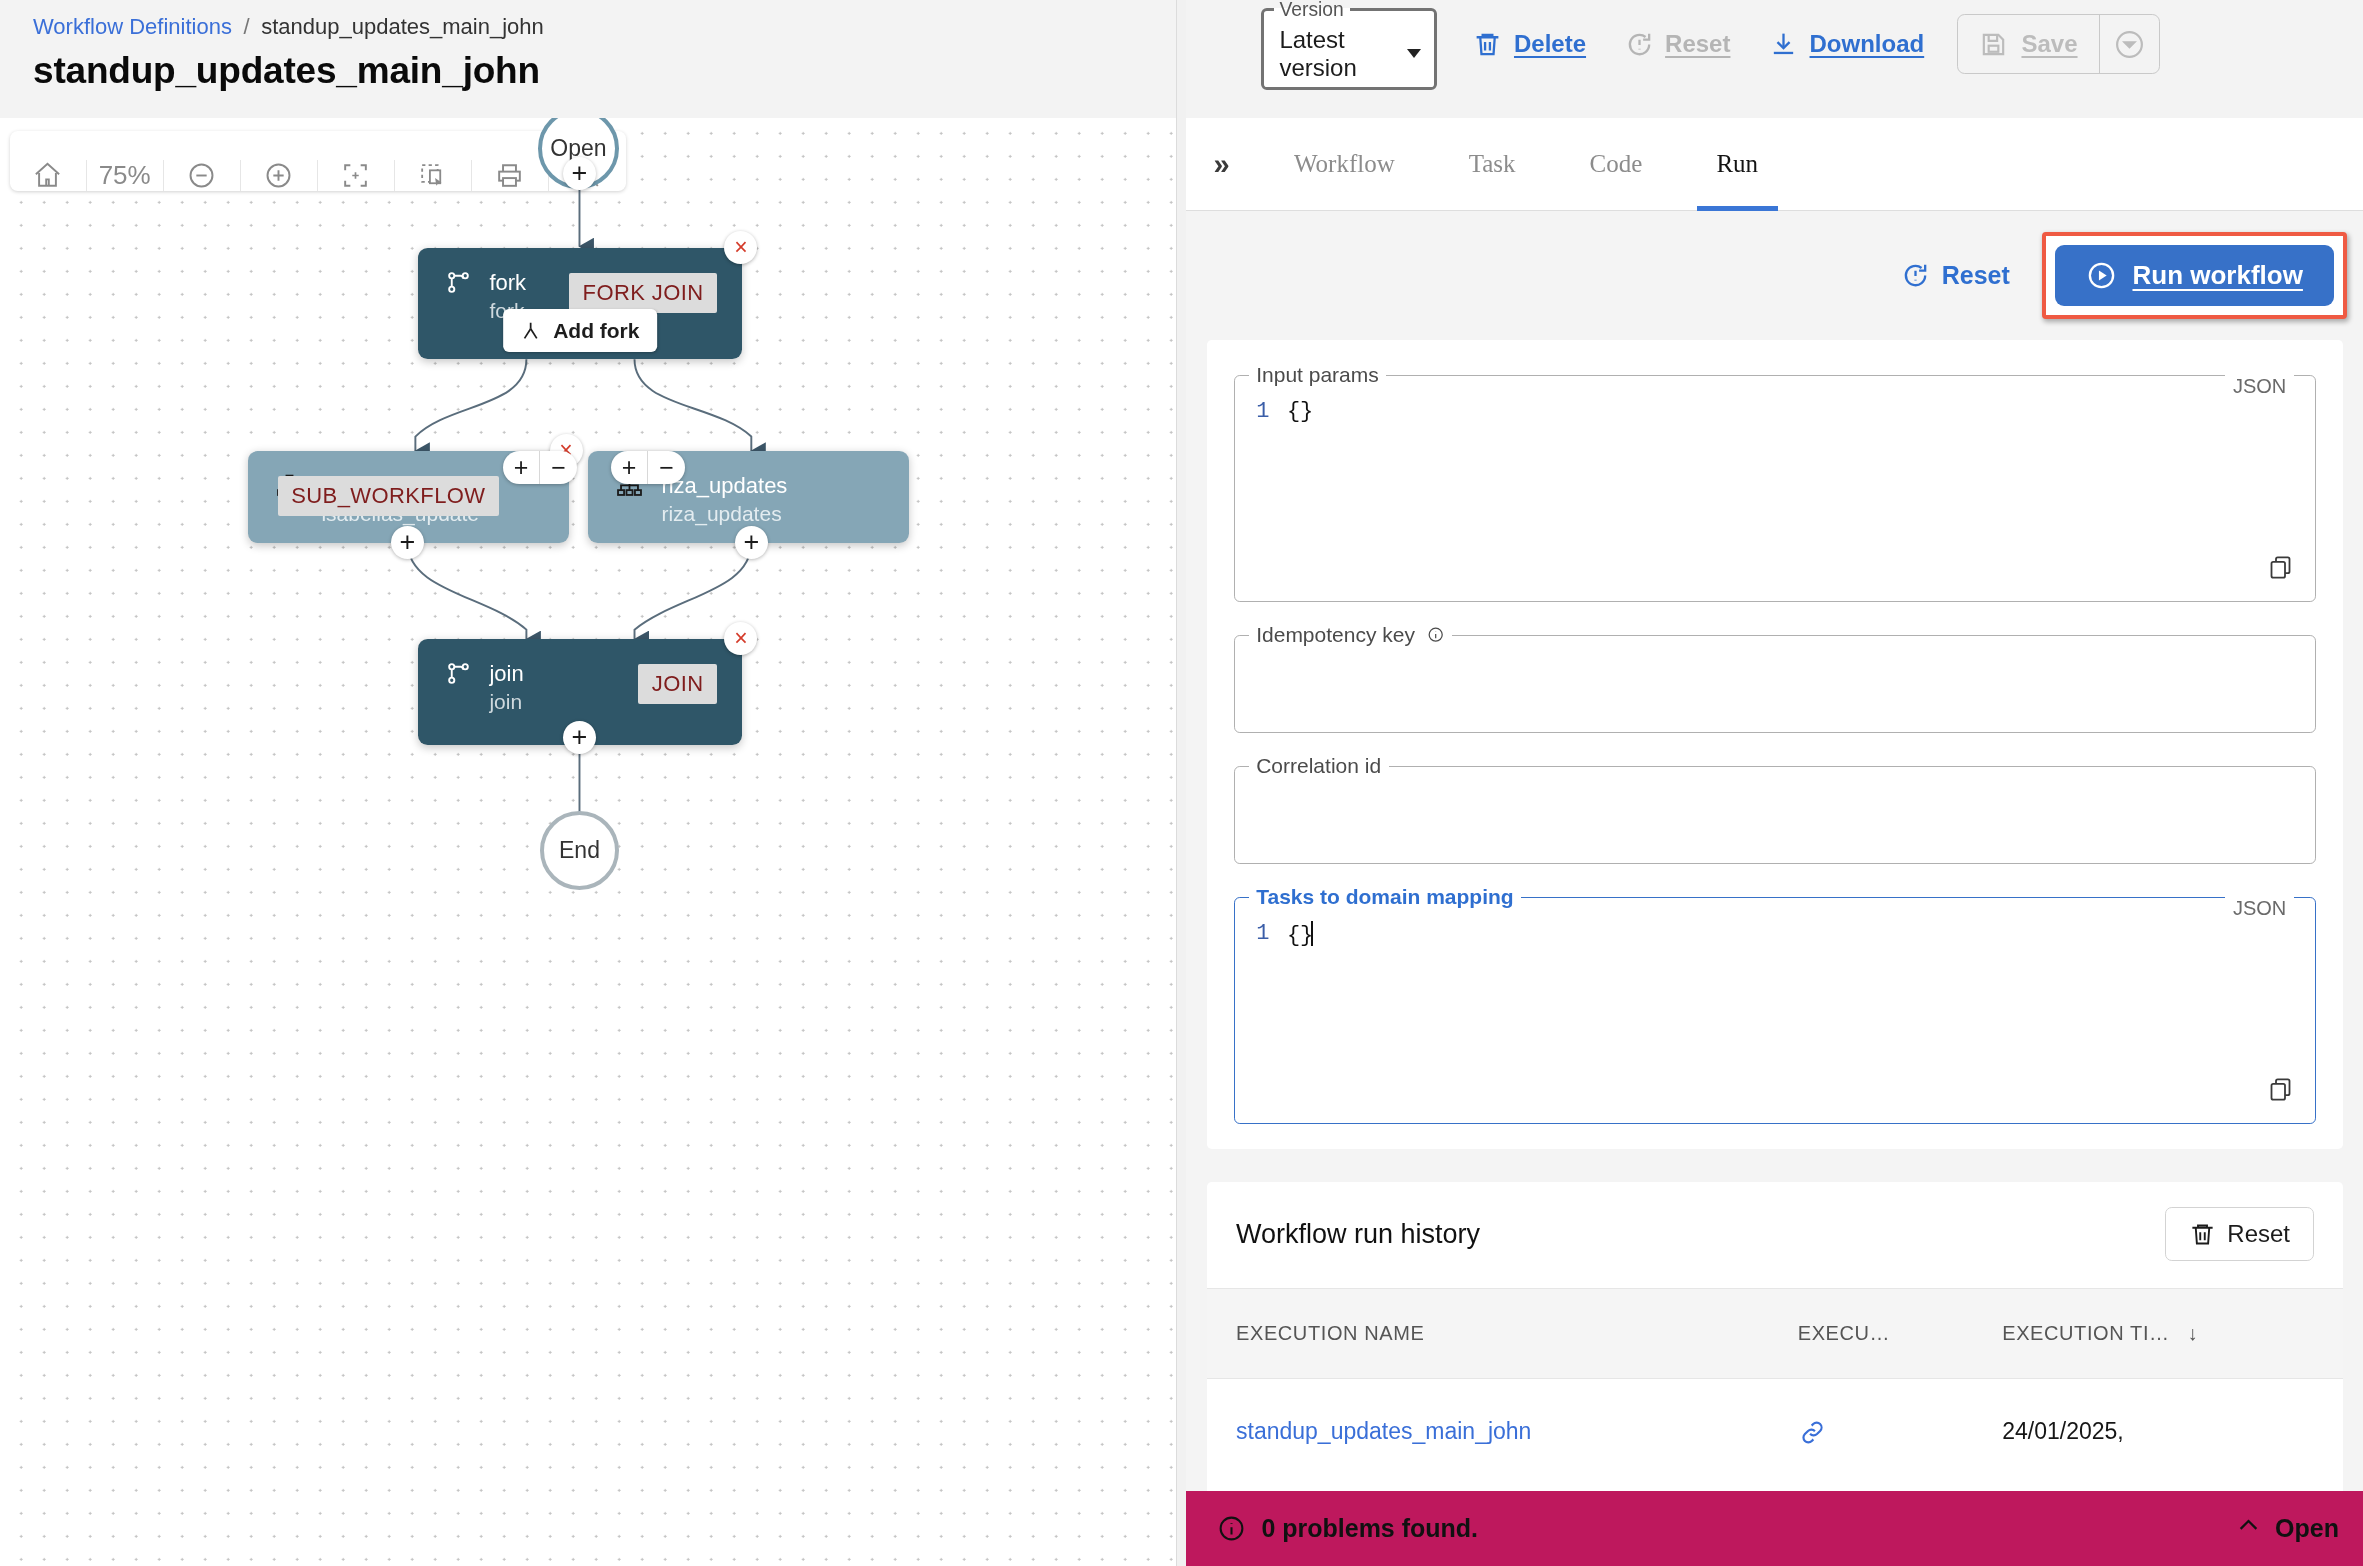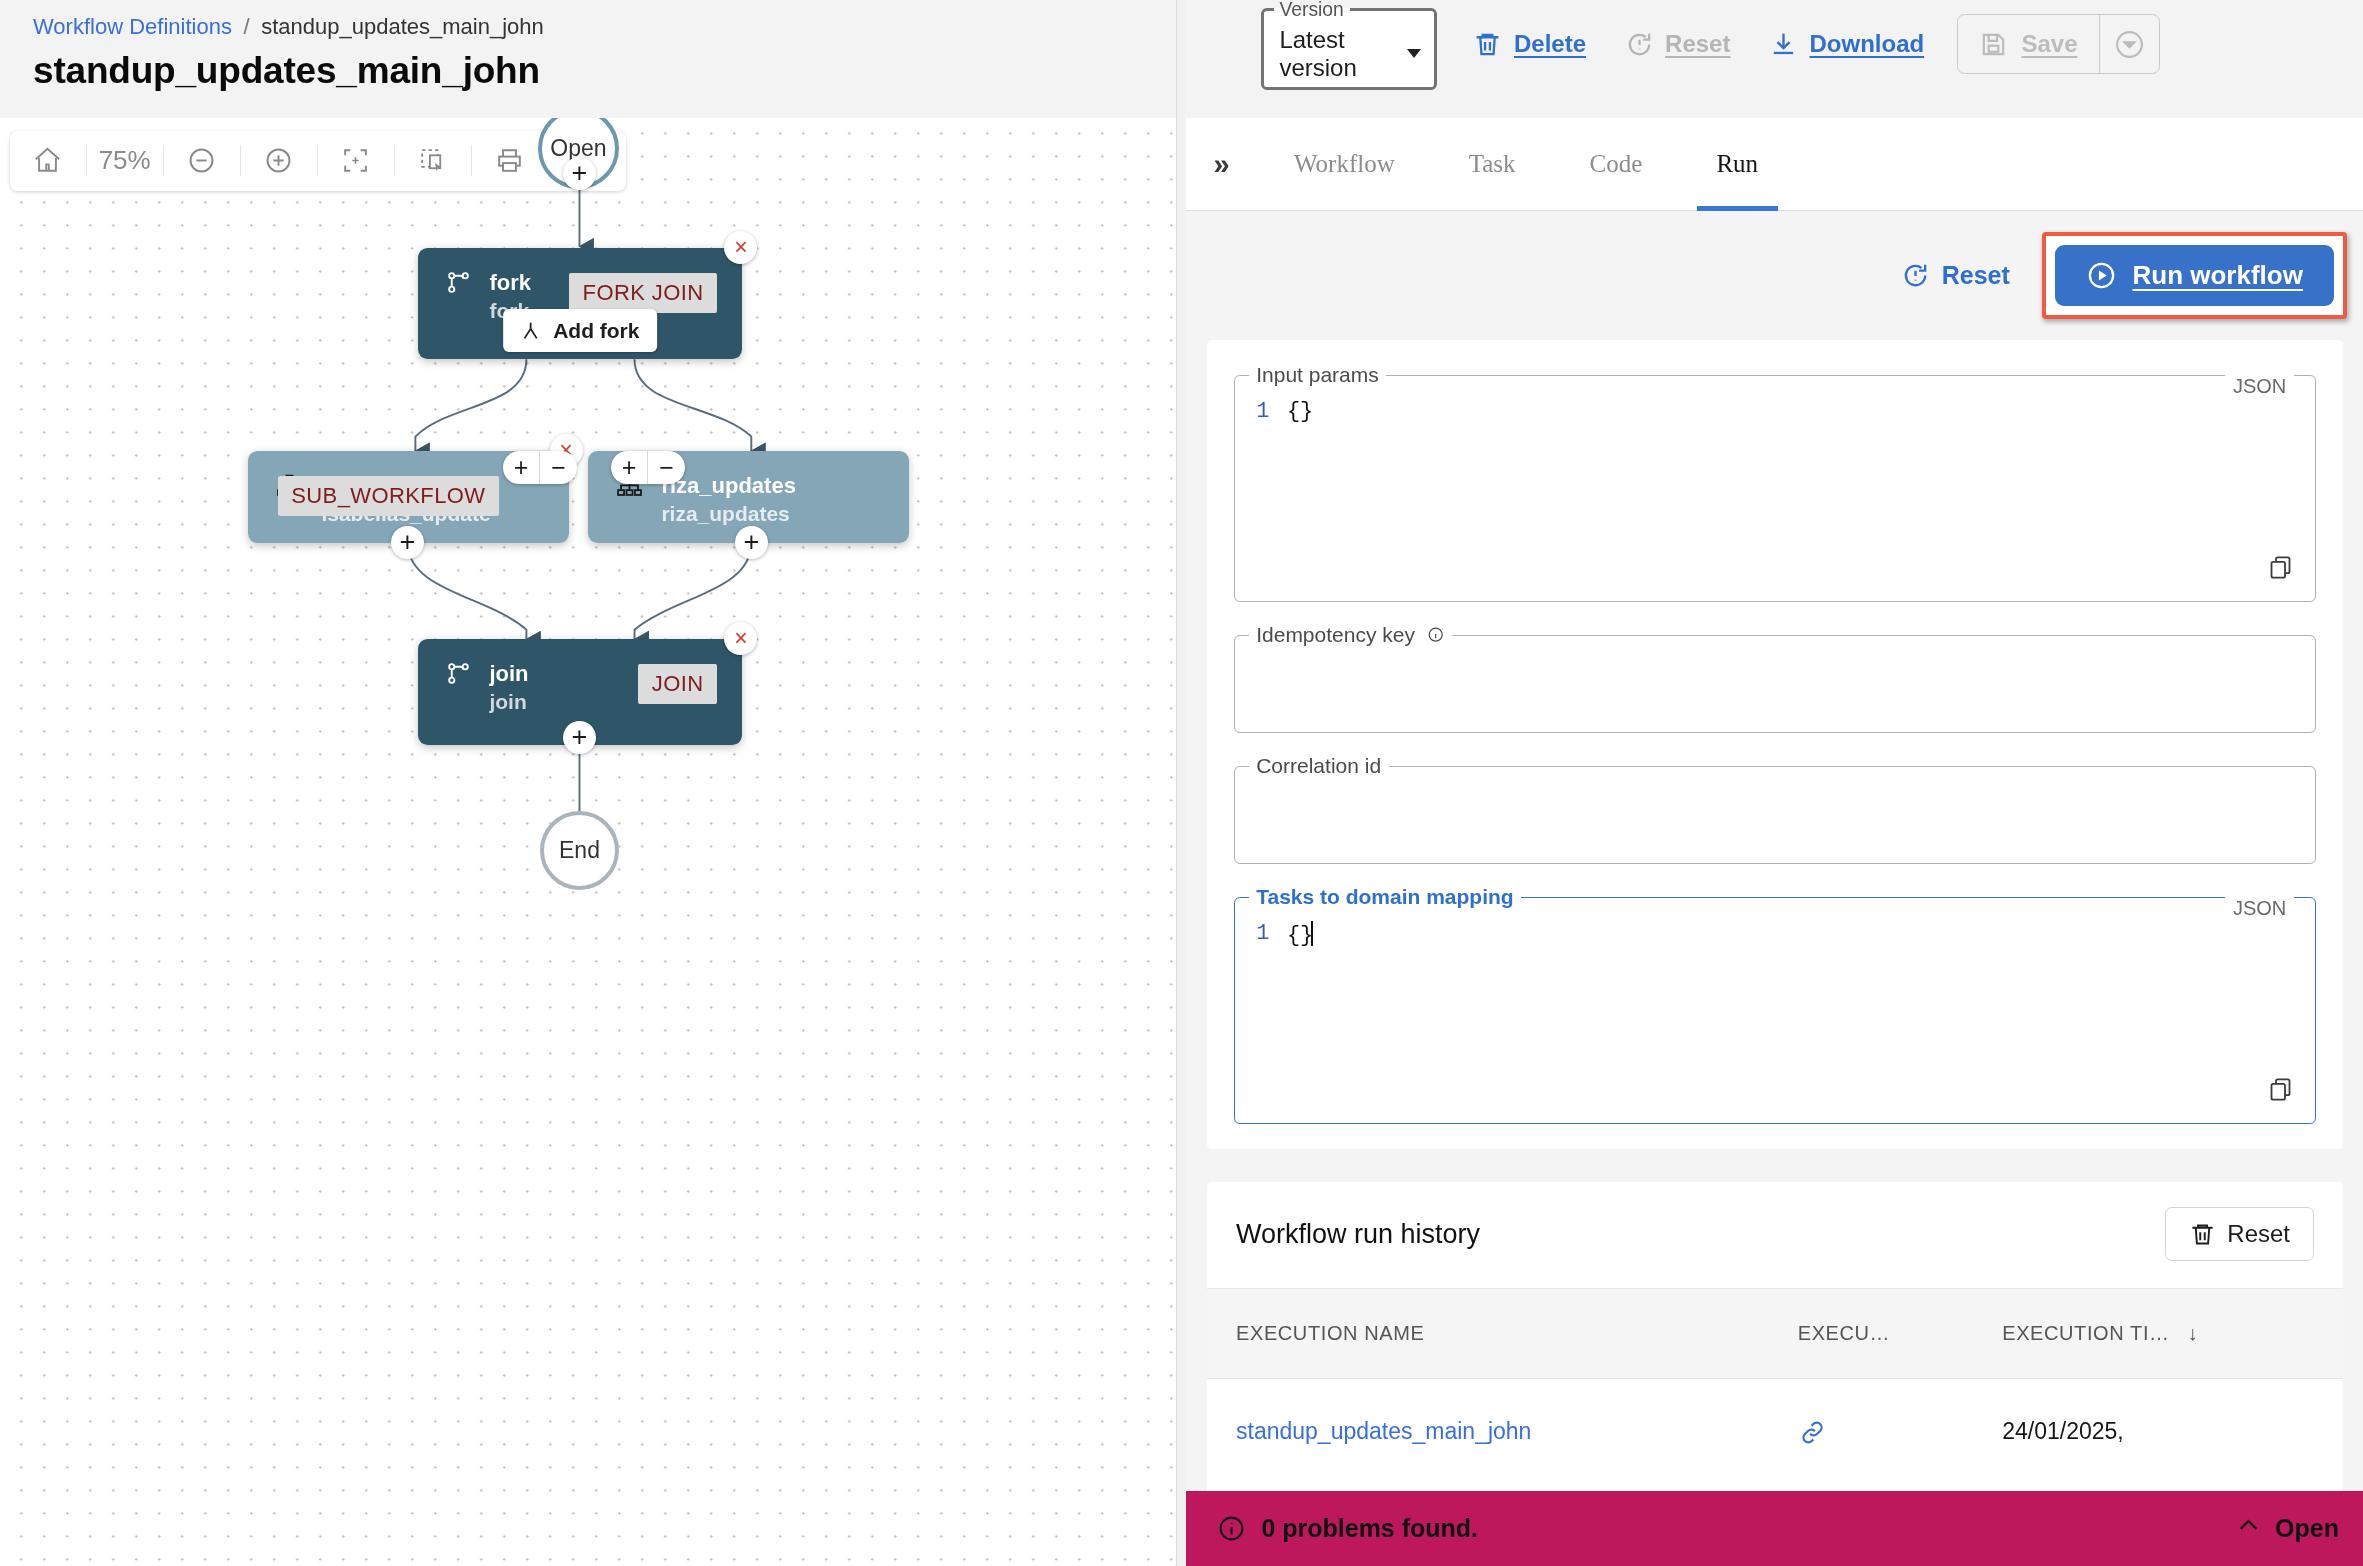--- a/index.html
+++ b/index.html
@@ -86,42 +86,41 @@
   .canvas {
     position: absolute; left: 0; top: 118px; width: 1186px; height: 1448px;
     background-color: #fff;
     background-image: radial-gradient(circle, #c3c3c3 1.1px, transparent 1.2px);
     background-size: 23px 23px;
     background-position: 9.7px 3.9px;
     overflow: hidden;
   }
   .canvas-toolbar {
     position: absolute; left: 9.7px; top: 12.6px;
-    height: 60px; display: flex; align-items: center;
+    height: 60px; display: flex; align-items: flex-end;
     background: #fff; border-radius: 7.7px;
     box-shadow: 0 1px 3.9px rgba(0,0,0,.18);
   }
   .ct-item {
     width: 77px; display: flex; align-items: center; justify-content: center;
     border-right: 1px solid #e6e6e6; color: #8a8a8a; font-size: 23px;
     cursor: pointer;
   }
   .ct-item:last-child { border-right: none; }
 
   
   .node {
     position: absolute; border-radius: 9.7px;
     box-shadow: 0 2.9px 8.7px rgba(0,0,0,.22);
   }
   .node.dark { background: #2f5668; }
   .node.light { background: #85a6b6; }
   .node-head {
     display: flex; align-items: flex-start; gap: 17.4px;
     padding: 21px 0 0 27px;
-    font-weight: bold;
   }
   .node-titles { display: flex; flex-direction: column; }
   .node-title { font-size: 22px; color: #ffffff; line-height: 1.25; }
   .node-sub { font-size: 21px; color: #cfd9de; line-height: 1.3; }
   .node.light .node-title { color: #ffffff; }
   .node.light .node-sub { color: #e3ecf0; }
   .badge {
     position: absolute; right: 25px; top: 25px;
     background: #dcdcdc; color: #7f1d1d; border-radius: 2px;
     padding: 6.8px 13.5px; font-size: 22px; letter-spacing: 0.4px;

